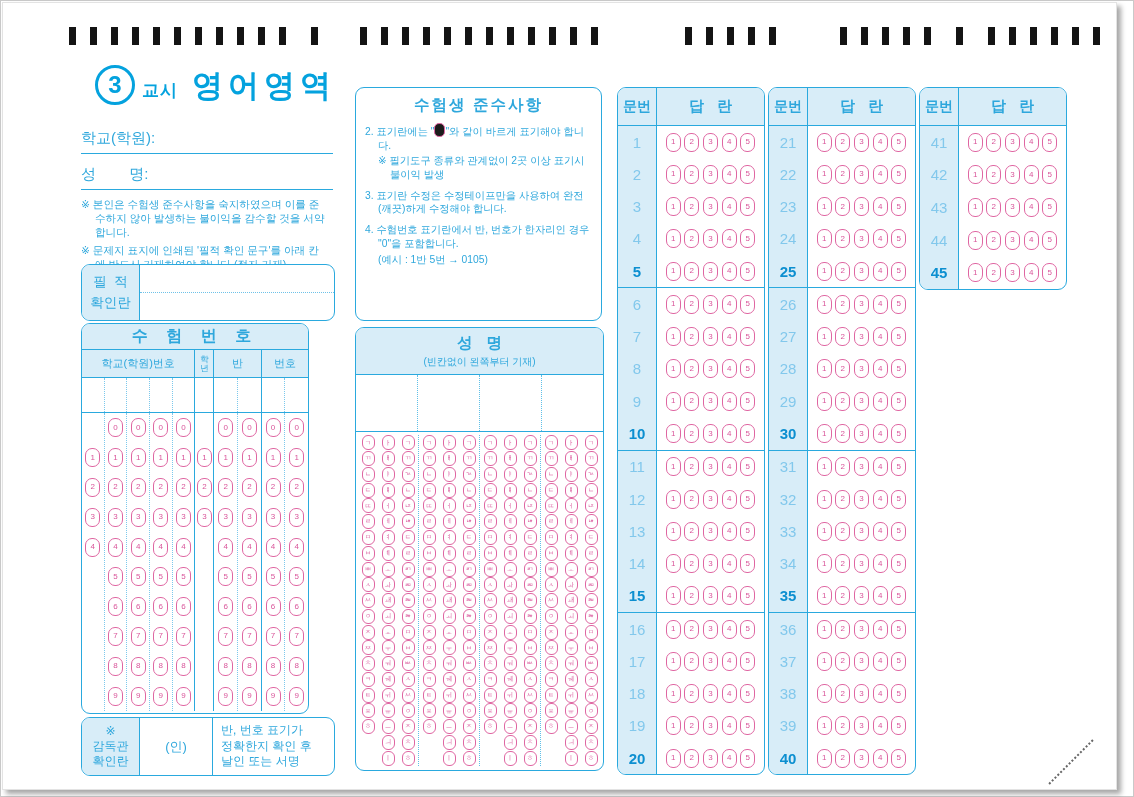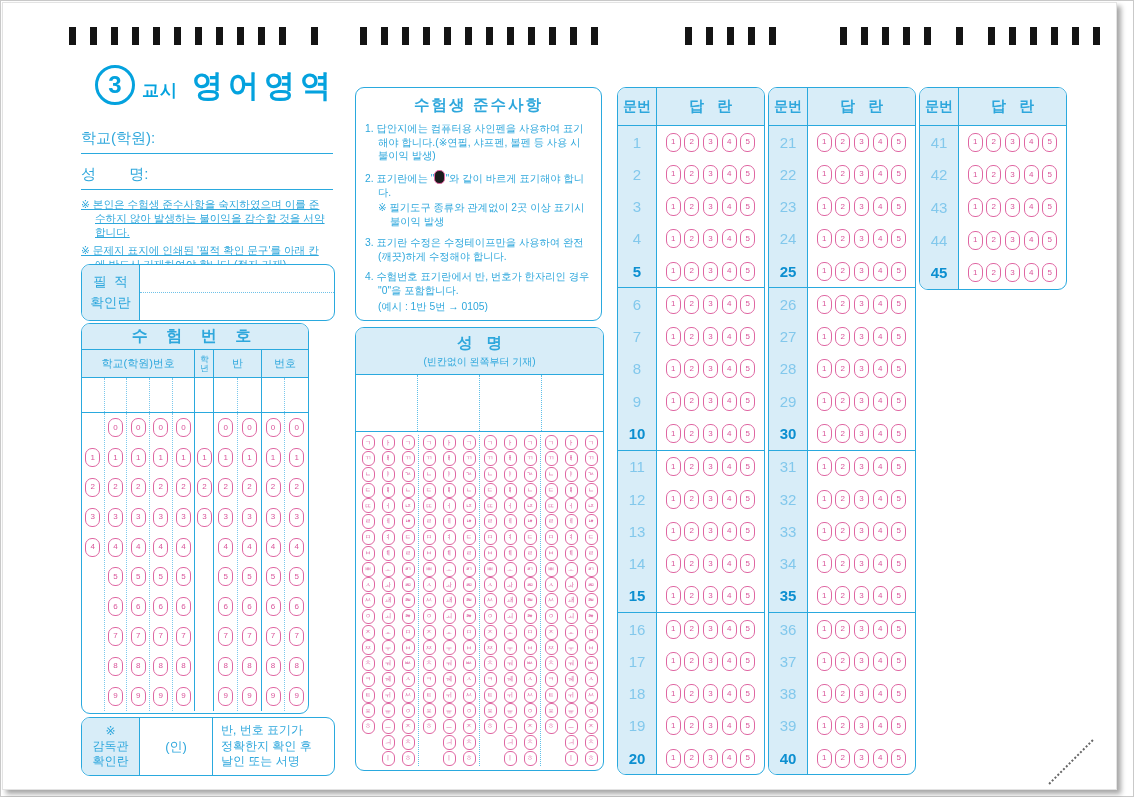--- a/index.html
+++ b/index.html
@@ -16,21 +16,21 @@
   .circle{width:34px;height:34px;border:3px solid #04a2de;border-radius:50%;display:flex;
           align-items:center;justify-content:center;font-size:24px;font-weight:bold;}
   .gyosi{font-size:17px;font-weight:bold;margin-left:7px;margin-top:10px;letter-spacing:1px;}
   .subject{font-size:31px;font-weight:bold;margin-left:14px;letter-spacing:5px;margin-top:2px;}
 
   
   .uline{position:absolute;left:78px;width:252px;border-bottom:1.6px solid #2aa9de;color:#2ea7dc;
          font-size:15px;padding-bottom:5px;display:flex;}
   .uline .winput{flex:1;}
   .pledges{position:absolute;left:78px;top:194px;width:258px;color:#2ea7dc;font-size:10.6px;line-height:1.34;}
-  .pledges p{margin:0 12px 3px 0;padding-left:14px;text-indent:-14px;text-decoration:underline;}
+  .pledges p{margin:0 12px 3px 0;padding-left:14px;text-indent:-14px;}
 
   .hwbox{position:absolute;left:78px;top:261px;width:252px;height:55px;border:1.6px solid #2aa9de;
          border-radius:9px;display:flex;overflow:hidden;background:#fff;}
   .hwlabel{width:57px;background:#d8edf8;border-right:1.6px solid #2aa9de;color:#2ea7dc;font-size:13.5px;
            display:flex;flex-direction:column;align-items:center;justify-content:center;gap:3px;}
   .hwfield{flex:1;display:flex;flex-direction:column;}
   .hwfield .half{flex:1;}
   .hwfield .half:first-child{border-bottom:1.4px dotted #6ec2e8;}
 
   
@@ -545,21 +545,20 @@
     </div>
     <div class="supnote">
       <span>반, 번호 표기가</span>
       <span>정확한지 확인 후</span>
       <span>날인 또는 서명</span>
     </div>
   </div>
 
   <div class="cbox">
     <h3>수험생 준수사항</h3>
-    <p>1. 답안지에는 컴퓨터용 사인펜을 사용하여 표기해야 합니다.(※연필, 샤프펜, 볼펜 등 사용 시 불이익 발생)</p>
     <p class="gap"><span>2. 표기란에는 "</span><span class="mark-filled"></span><span>"와 같이 바르게 표기해야 합니다.</span></p>
     <p class="sub">※ 필기도구 종류와 관계없이 2곳 이상 표기시 불이익 발생</p>
     <p class="gap">3. 표기란 수정은 수정테이프만을 사용하여 완전(깨끗)하게 수정해야 합니다.</p>
     <p class="gap">4. 수험번호 표기란에서 반, 번호가 한자리인 경우 "0"을 포함합니다.</p>
     <p class="ex">(예시 : 1반 5번 → 0105)</p>
   </div>
 
   <div class="namebox">
     <div class="namehead">
       <span class="t">성명</span>

